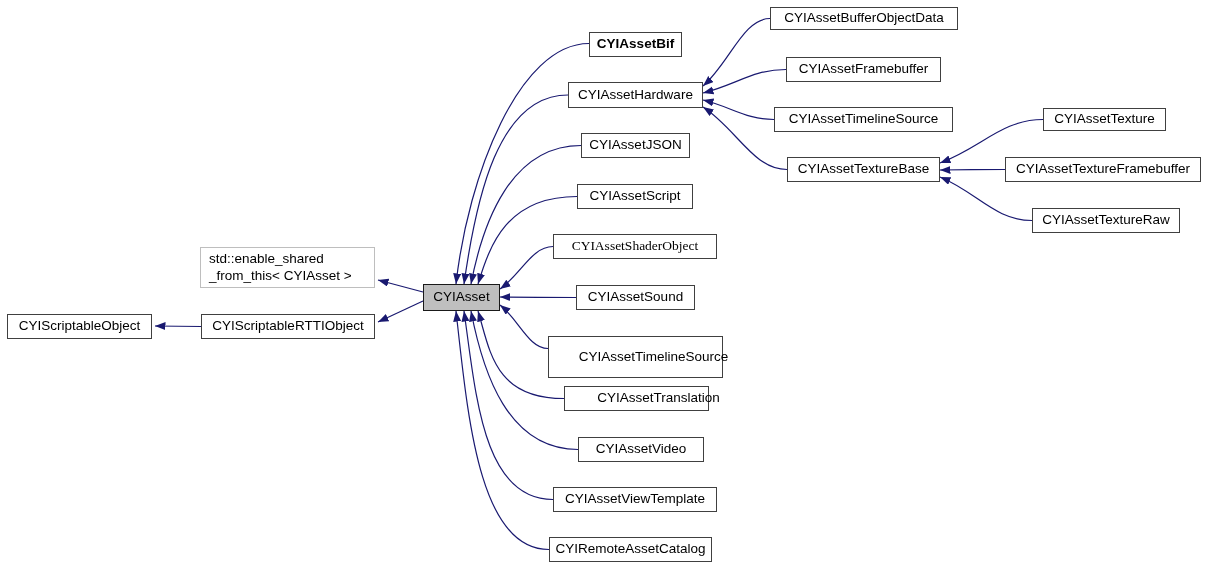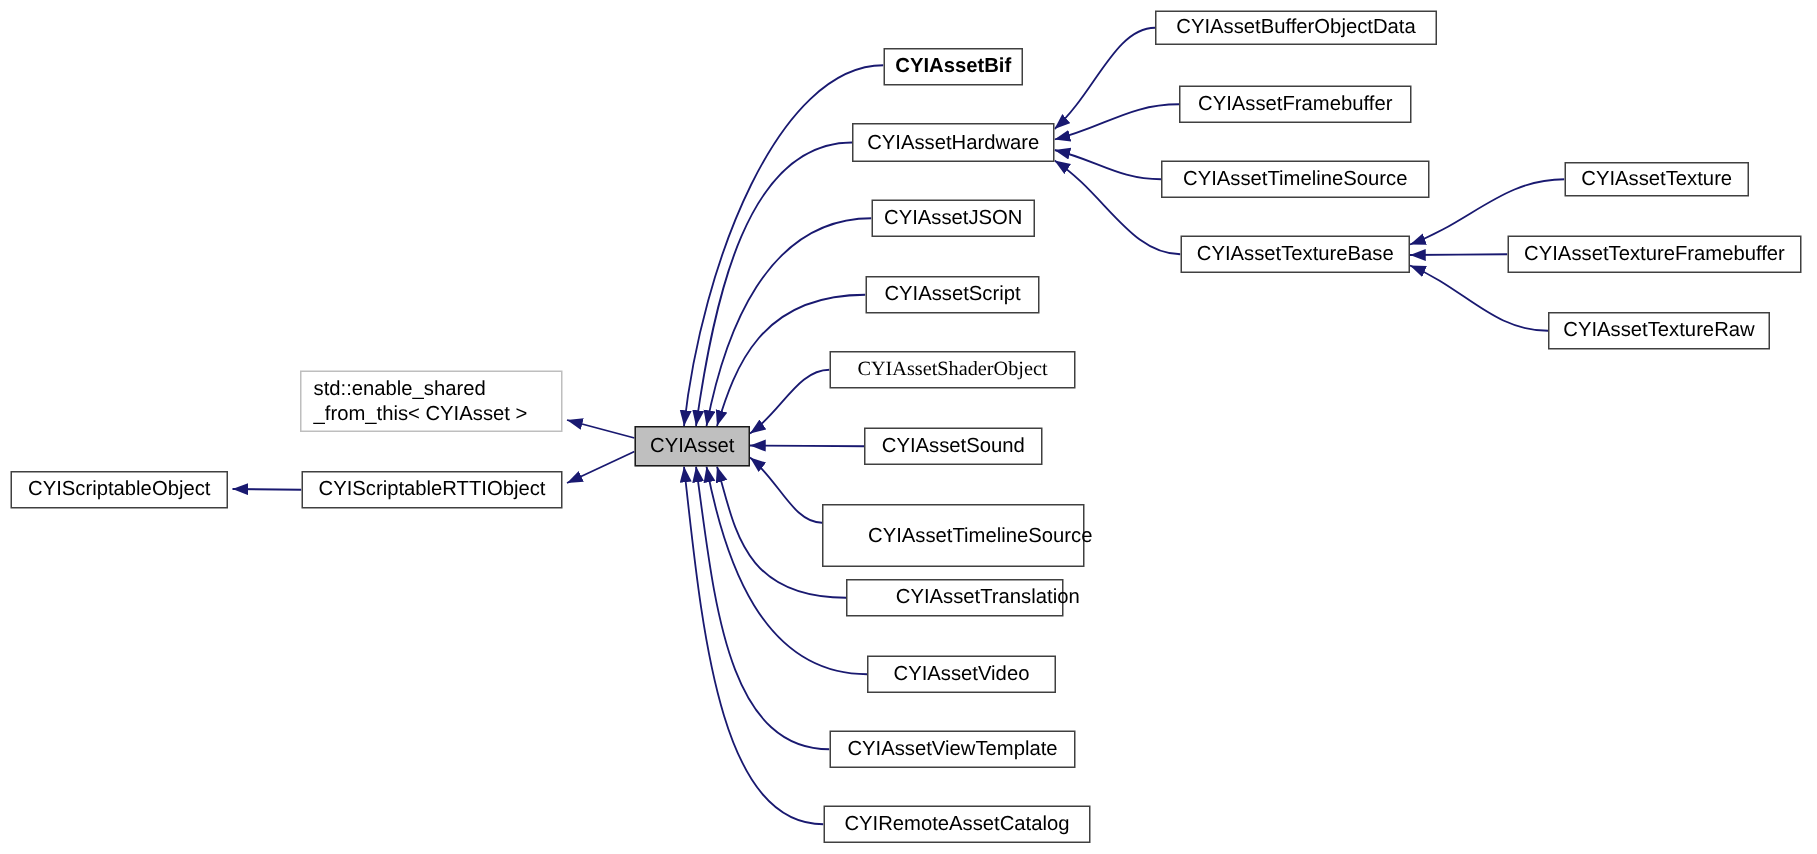--- a/index.html
+++ b/index.html
@@ -89,21 +89,21 @@
       <div class="node normal" style="left: 589px; top: 32px; width: 93px; height: 25px; font-weight: bold;">CYIAssetBif</div>
       <div class="node normal" style="left: 568px; top: 82px; width: 135px; height: 26px;">CYIAssetHardware</div>
       <div class="node normal" style="left: 581px; top: 133px; width: 109px; height: 25px;">CYIAssetJSON</div>
       <div class="node normal" style="left: 577px; top: 184px; width: 116px; height: 25px;">CYIAssetScript</div>
       <div class="node normal" style="left: 553px; top: 234px; width: 164px; height: 25px; font-family: Liberation Serif, serif;">CYIAssetShaderObject</div>
       <div class="node normal" style="left: 576px; top: 285px; width: 119px; height: 25px;">CYIAssetSound</div>
       <div class="node normal" style="left: 548px; top: 336px; width: 175px; height: 42px; padding-left: 36px;">CYIAssetTimelineSource</div>
       <div class="node normal" style="left: 564px; top: 386px; width: 145px; height: 25px; padding-left: 44px;">CYIAssetTranslation</div>
       <div class="node normal" style="left: 578px; top: 437px; width: 126px; height: 25px;">CYIAssetVideo</div>
       <div class="node normal" style="left: 553px; top: 487px; width: 164px; height: 25px;">CYIAssetViewTemplate</div>
-      <div class="node normal" style="left: 549px; top: 537px; width: 178px; height: 25px;">CYIRemoteAssetCatalog</div>
+      <div class="node normal" style="left: 549px; top: 537px; width: 163px; height: 25px;">CYIRemoteAssetCatalog</div>
       <div class="node normal" style="left: 770px; top: 7px; width: 188px; height: 23px;">CYIAssetBufferObjectData</div>
       <div class="node normal" style="left: 786px; top: 57px; width: 155px; height: 25px;">CYIAssetFramebuffer</div>
       <div class="node normal" style="left: 774px; top: 107px; width: 179px; height: 25px;">CYIAssetTimelineSource</div>
       <div class="node normal" style="left: 787px; top: 157px; width: 153px; height: 25px;">CYIAssetTextureBase</div>
       <div class="node normal" style="left: 1043px; top: 108px; width: 123px; height: 23px;">CYIAssetTexture</div>
       <div class="node normal" style="left: 1005px; top: 157px; width: 196px; height: 25px;">CYIAssetTextureFramebuffer</div>
       <div class="node normal" style="left: 1032px; top: 208px; width: 148px; height: 25px;">CYIAssetTextureRaw</div>
     </div>
 </div>
 

